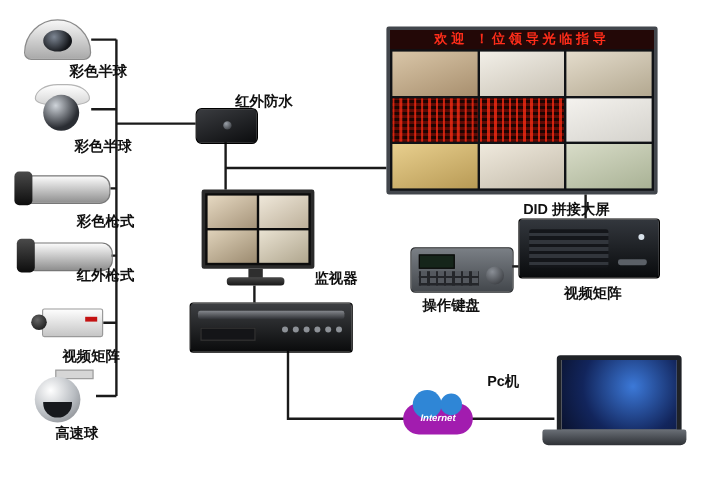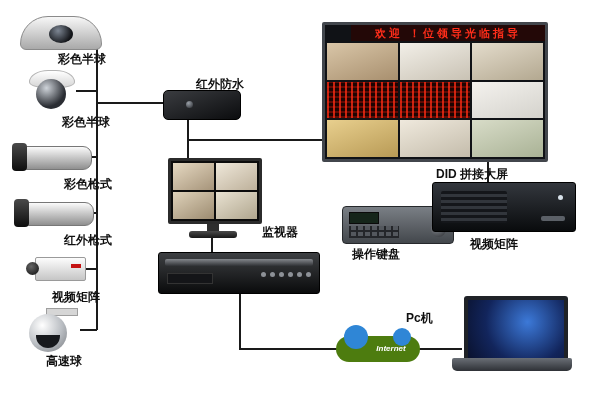--- a/index.html
+++ b/index.html
@@ -1,20 +1,20 @@
 <!DOCTYPE html>
 <html><head>
 <meta charset="utf-8">
 <style>
   html,body{margin:0;padding:0;background:#fff;}
   .canvas{position:relative;width:600px;height:400px;background:#fff;overflow:hidden;
           font-family:"Liberation Sans","DejaVu Sans",sans-serif;}
   .wires{position:absolute;left:0;top:0;width:600px;height:400px;}
   .wires path{stroke:#1a1a1a;stroke-width:2;fill:none;}
-  .node{position:absolute;padding-left:26px;}
+  .node{position:absolute;}
   .lbl{position:absolute;font-size:12px;font-weight:700;color:#101010;white-space:nowrap;}
 
   
   .dome1{left:20px;top:16px;width:56px;height:34px;}
   .dome-body{position:absolute;inset:0;background:linear-gradient(180deg,#f7f7f7,#a9a9a9);
              border:1px solid #8a8a8a;border-radius:28px 28px 6px 6px;}
   .dome-lens{position:absolute;left:50%;top:9px;transform:translateX(-50%);width:24px;height:18px;
              border-radius:50%;background:radial-gradient(circle at 38% 32%,#7d8693,#14161a 70%);}
   .dome2{left:26px;top:70px;width:50px;height:42px;}
   .dome2-top{position:absolute;top:0;left:3px;width:44px;height:16px;background:linear-gradient(#ffffff,#d6d6d6);
@@ -102,21 +102,21 @@
   .matrix-bar{position:absolute;right:10px;bottom:10px;width:24px;height:5px;background:#5b6067;border-radius:2px;}
 
   
   .laptop{left:452px;top:296px;width:120px;height:76px;}
   .laptop-screen{position:absolute;left:12px;top:0;width:96px;height:58px;border:4px solid #1f2227;border-radius:3px;
                  background:radial-gradient(circle at 62% 38%,#3c79d8,#12255c 60%,#0a122e);}
   .laptop-base{position:absolute;left:0;top:62px;width:120px;height:13px;border-radius:2px 2px 5px 5px;
                background:linear-gradient(#6a6f76,#2e3136);}
 
   
-  .cloud{left:336px;top:336px;width:58px;height:26px;background:#4d7c0f;border-radius:14px;}
+  .cloud{left:336px;top:336px;width:58px;height:26px;background:#a21caf;border-radius:14px;}
   .cloud::before{content:"";position:absolute;left:8px;top:-11px;width:24px;height:24px;background:#2f86d6;border-radius:50%;}
   .cloud::after{content:"";position:absolute;right:9px;top:-8px;width:18px;height:18px;background:#2f86d6;border-radius:50%;}
   .cloud-text{position:relative;z-index:1;display:block;text-align:center;line-height:26px;
               color:#fff;font-size:8px;font-weight:700;font-style:italic;}
 </style>
 </head>
 <body>
 
 <div class="canvas">
 
@@ -148,21 +148,21 @@
   <div class="node bullet bullet1">
     <div class="bullet-body"></div>
     <div class="bullet-cap"></div>
   </div>
   <span class="lbl" style="left:64px;top:176px;">彩色枪式</span>
 
   <div class="node bullet bullet2">
     <div class="bullet-body"></div>
     <div class="bullet-cap"></div>
   </div>
-  <span class="lbl" style="left:64px;top:232px;">红外枪式</span>
+  <span class="lbl" style="left:64px;top:221px;">红外枪式</span>
 
   <div class="node boxcam">
     <div class="box-body">
       <span class="cam-logo"></span>
     </div>
     <div class="box-lens"></div>
   </div>
   <span class="lbl" style="left:52px;top:289px;">视频矩阵</span>
 
   <div class="node ptz">

